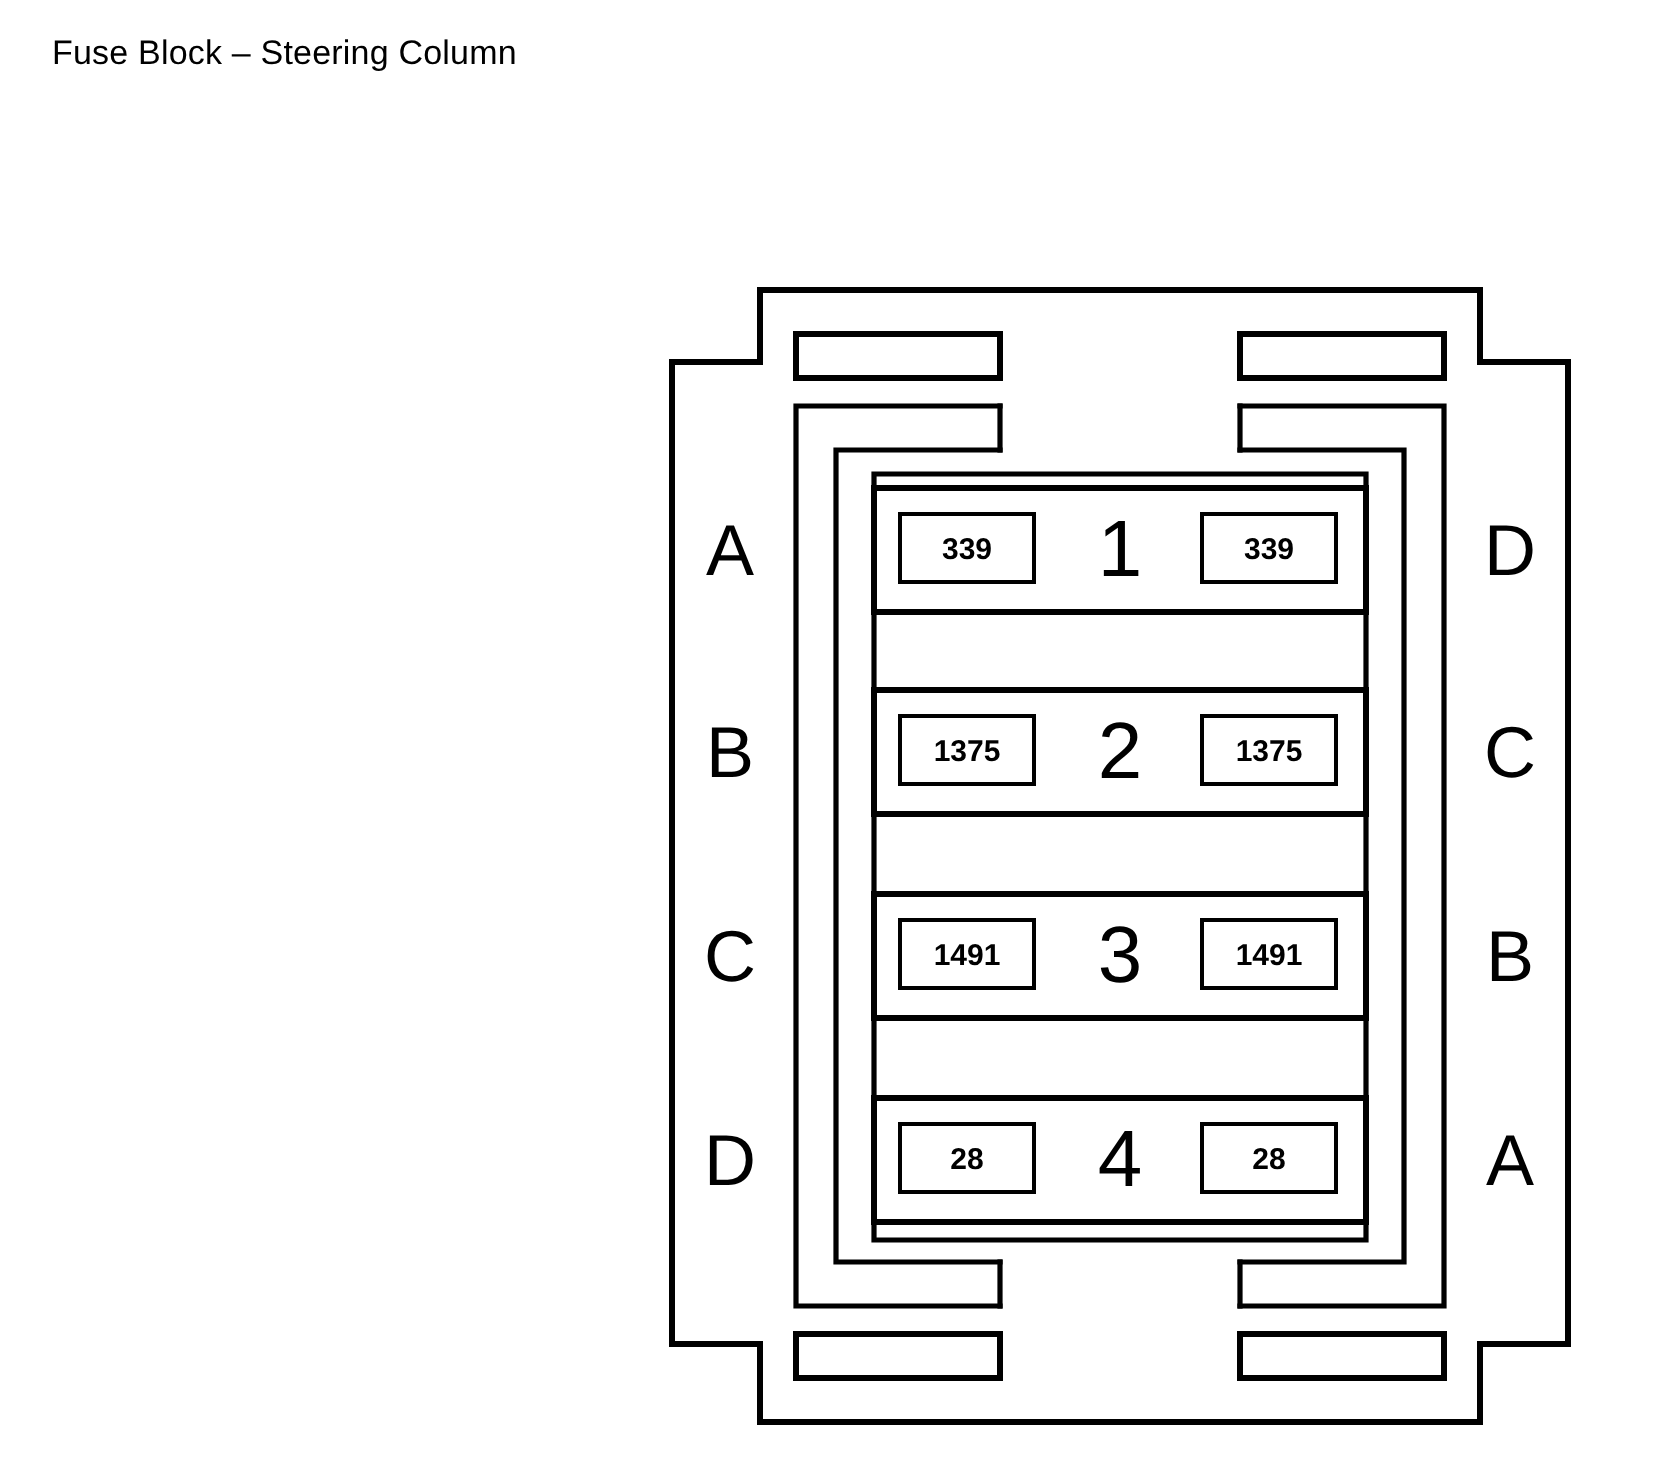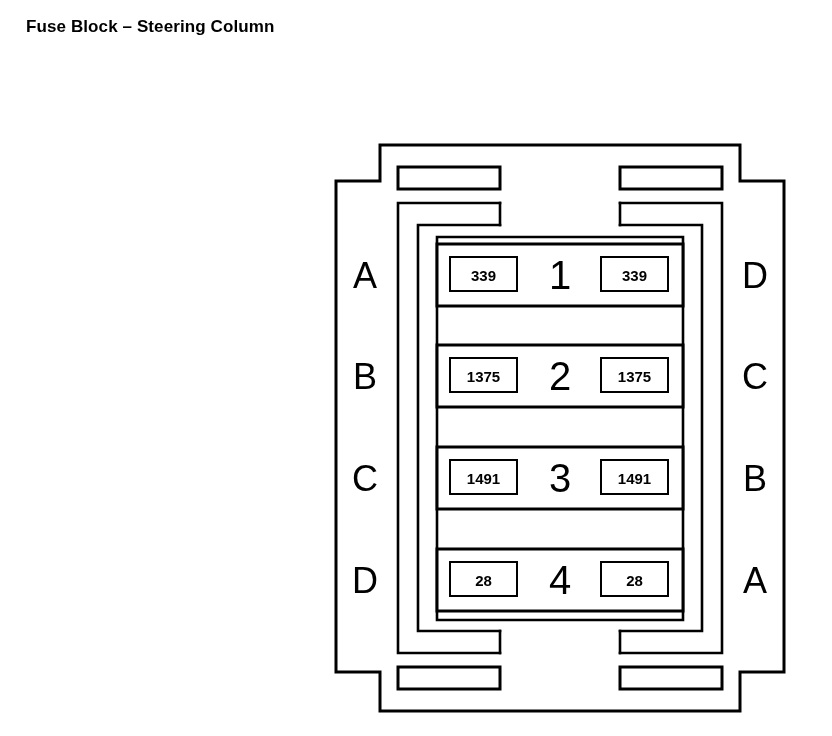--- a/index.html
+++ b/index.html
@@ -14,21 +14,21 @@
     position: relative;
     overflow: hidden;
     font-family: "Liberation Sans", sans-serif;
     color: #000000;
   }
   #page-title {
     position: absolute;
     left: 26px;
     top: 17px;
     font-size: 17px;
-    font-weight: bold;
+    font-weight: normal;
     letter-spacing: 0.1px;
     white-space: nowrap;
   }
   #diagram-wrap {
     position: absolute;
     left: 0;
     top: 0;
     width: 832px;
     height: 736px;
   }

